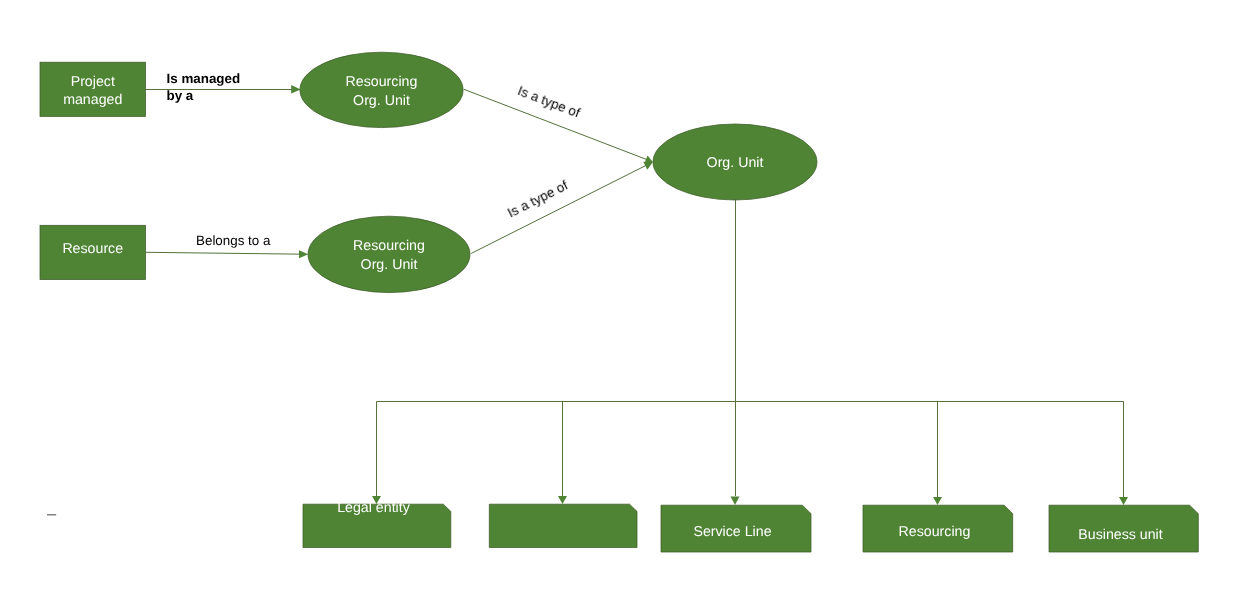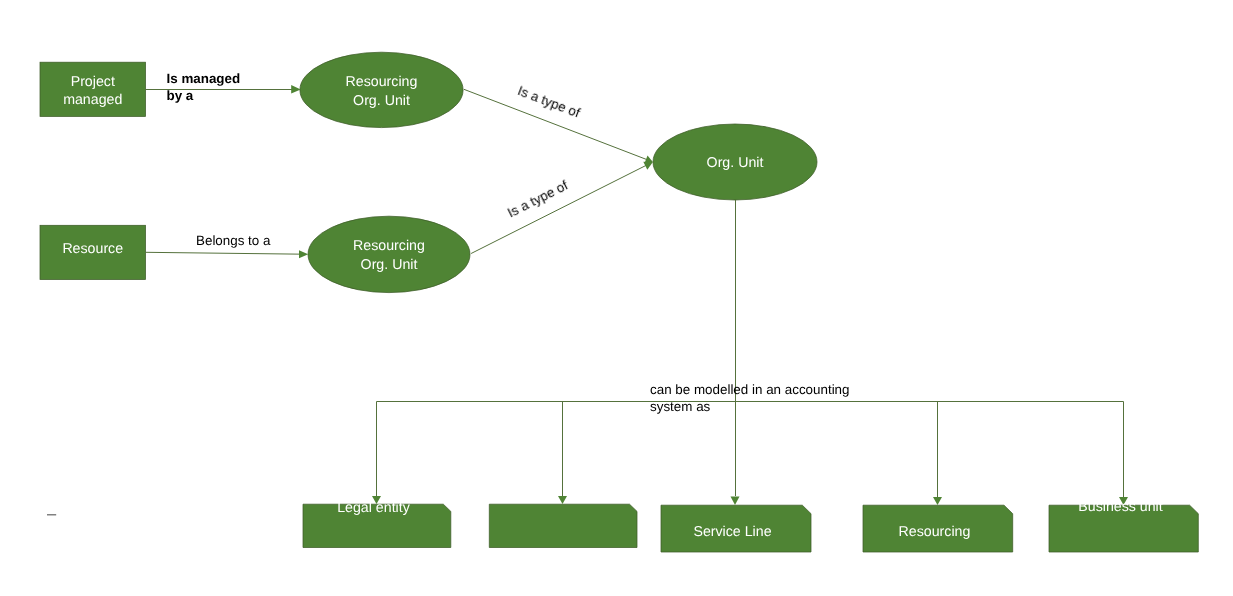--- a/index.html
+++ b/index.html
@@ -112,21 +112,21 @@
       <div class="nlabel">Service Line</div>
     </div>
   </div>
 
   <div class="node" style="left:863px;top:505px;width:143px;height:47px;--ty:3.5px;">
     <div class="cap">
       <div class="nlabel">Resourcing</div>
     </div>
   </div>
 
-  <div class="node" style="left:1049px;top:483px;width:143px;height:42px;text-decoration:underline;--ty:3.5px;">
+  <div class="node" style="left:1049px;top:511px;width:143px;height:42px;text-decoration:underline;--ty:3.5px;">
     <div class="cap">
       <div class="nlabel">Business unit</div>
     </div>
   </div>
 
   <div class="elabel" style="left:166.5px;top:71px;font-weight:bold;">
     <div>Is managed</div>
     <div>by a</div>
   </div>
 
@@ -135,22 +135,18 @@
   </div>
 
   <div class="elabel rot" style="left:521px;top:83px;transform:rotate(21deg) translateZ(0);">
     <div>Is a type of</div>
   </div>
 
   <div class="elabel rot" style="left:505px;top:207px;transform:rotate(-26.7deg) translateZ(0);">
     <div>Is a type of</div>
   </div>
 
-  <div class="elabel" style="left:650px;top:382px;">
-    <div>can be modelled in an accounting</div>
-    <div>system as</div>
-  </div>
 
   <div class="elabel" style="left:46.9px;top:506.3px;color:#565656;font-size:16.5px;line-height:16px;letter-spacing:0;">
     <span>–</span>
   </div>
 
 </div>
 
 </body></html>

